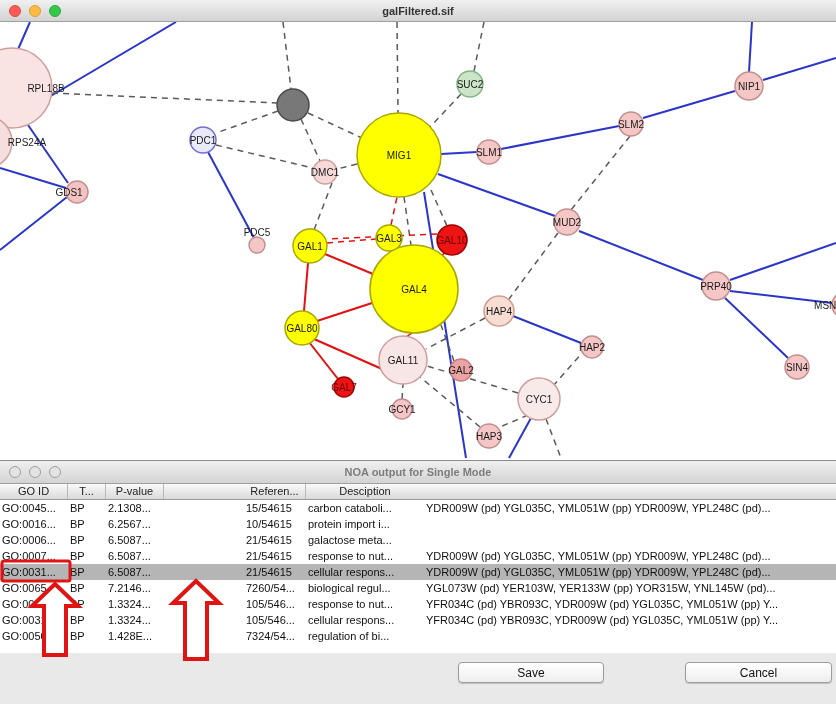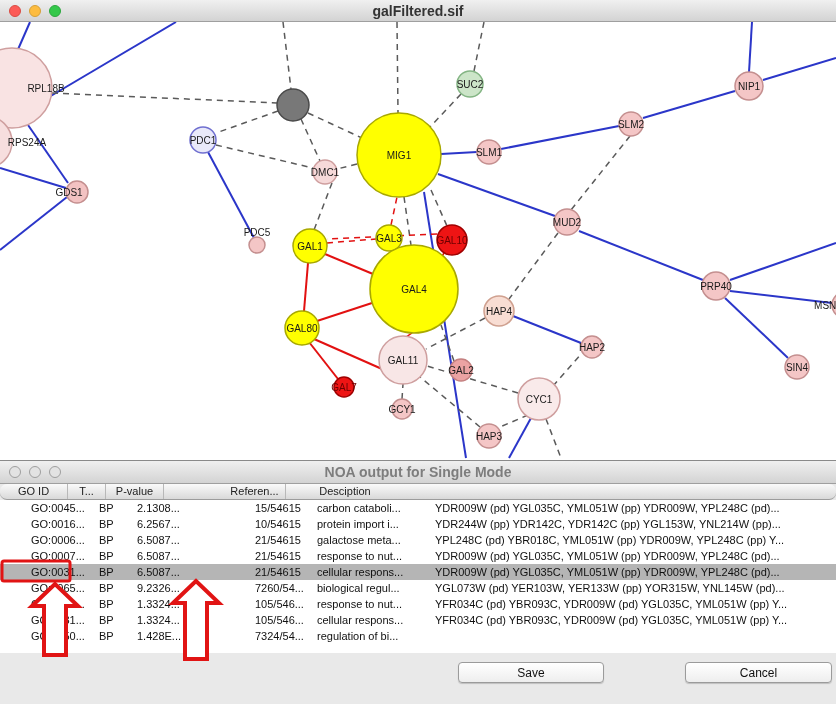--- a/index.html
+++ b/index.html
@@ -6,21 +6,21 @@
   html,body { margin:0; padding:0; }
   body {
     width:836px; height:704px; position:relative; overflow:hidden;
     font-family:"Liberation Sans", sans-serif; background:#e9e9e9;
   }
   
   .titlebar {
     position:relative; display:flex; align-items:center; justify-content:center;
     background:linear-gradient(#f0f0f0,#d3d3d3); border-bottom:1px solid #9f9f9f;
   }
-  .title { font-size:14px; font-weight:bold; color:#333; }
+  .title { font-size:11px; font-weight:bold; color:#333; }
   .lights { position:absolute; left:9px; top:50%; transform:translateY(-50%); display:flex; gap:8px; }
   .light { width:12px; height:12px; border-radius:50%; display:inline-block; }
   .light.red    { background:#fc5b57; border:1px solid #d94c44; }
   .light.yellow { background:#fdbc40; border:1px solid #d6a038; }
   .light.green  { background:#34c84a; border:1px solid #2ca73e; }
   .light.inactive { background:#e3e3e3; border:1px solid #9e9e9e; }
 
   
   .top-window { position:absolute; top:0; left:0; width:836px; height:460px; background:#fff; }
   .top-window .titlebar { height:22px; }
@@ -30,36 +30,36 @@
   
   .bottom-window {
     position:absolute; top:460px; left:0; width:836px; height:180px;
     background:#e9e9e9; border-top:1px solid #8a8a8a;
   }
   .bottom-window .titlebar { height:23px; }
   .bottom-window .title { color:#7d7d7d; }
 
   .noa-head {
     position:absolute; top:23px; left:0; width:836px; height:16px; display:flex;
-    background:linear-gradient(#fafafa,#d9d9d9); border-bottom:1px solid #9c9c9c;border-radius:7px;
+    background:linear-gradient(#fafafa,#d9d9d9); border-bottom:1px solid #9c9c9c;
   }
   .hcell {
     font-size:11px; line-height:15px; text-align:center; color:#222;
     border-right:1px solid #b8b8b8; overflow:hidden; white-space:nowrap;
   }
   .hcell:last-child { border-right:none; }
   .noa-body { position:absolute; top:39px; left:0; width:836px; height:153px; background:#fff; overflow:hidden; }
-  .trow { display:flex; height:16px;padding-left:29px; }
+  .trow { display:flex; height:16px; }
   .trow.selected { background:#b5b5b5; }
   .tcell {
     font-size:11px; line-height:16px; color:#111;
     overflow:hidden; white-space:nowrap; padding:0 2px;
   }
   .col0{width:68px;} .col1{width:38px;} .col2{width:58px;} .col3{width:60px;margin-top:20px;}
-  .col4{width:62px;} .col5{width:118px;} .col6{flex:1;}
+  .col4{width:62px;margin-left:20px;} .col5{width:118px;} .col6{flex:1;}
   .tcell.col3,.tcell.col4 { text-align:left; }
 
   .btn {
     position:absolute; top:201px; height:21px;
     border:1px solid #9b9b9b; border-radius:4px;
     background:linear-gradient(#ffffff,#eeeeee);
     font-family:inherit; font-size:12px; color:#111;
     box-shadow:0 1px 1px rgba(0,0,0,0.18);
   }
   .btn-save   { left:458px; width:146px; }
@@ -222,30 +222,28 @@
         <div class="tcell col5">carbon cataboli...</div>
         <div class="tcell col6">YDR009W (pd) YGL035C, YML051W (pp) YDR009W, YPL248C (pd)...</div>
       </div>
       <div class="trow">
         <div class="tcell col0">GO:0016...</div>
         <div class="tcell col1">BP</div>
         <div class="tcell col2">6.2567...</div>
         <div class="tcell col3">7/362</div>
         <div class="tcell col4">10/54615</div>
         <div class="tcell col5">protein import i...</div>
-        <div class="tcell col6">YDR244W (pp) YDR142C, YDR142C (pp) YGL153W, YNL214W (pp)...</div>
       </div>
       <div class="trow">
         <div class="tcell col0">GO:0006...</div>
         <div class="tcell col1">BP</div>
         <div class="tcell col2">6.5087...</div>
         <div class="tcell col3">8/362</div>
         <div class="tcell col4">21/54615</div>
         <div class="tcell col5">galactose meta...</div>
-        <div class="tcell col6">YPL248C (pd) YBR018C, YML051W (pp) YDR009W, YPL248C (pp) Y...</div>
       </div>
       <div class="trow">
         <div class="tcell col0">GO:0007...</div>
         <div class="tcell col1">BP</div>
         <div class="tcell col2">6.5087...</div>
         <div class="tcell col3">8/362</div>
         <div class="tcell col4">21/54615</div>
         <div class="tcell col5">response to nut...</div>
         <div class="tcell col6">YDR009W (pd) YGL035C, YML051W (pp) YDR009W, YPL248C (pd)...</div>
       </div>
@@ -254,21 +252,21 @@
         <div class="tcell col1">BP</div>
         <div class="tcell col2">6.5087...</div>
         <div class="tcell col3">8/362</div>
         <div class="tcell col4">21/54615</div>
         <div class="tcell col5">cellular respons...</div>
         <div class="tcell col6">YDR009W (pd) YGL035C, YML051W (pp) YDR009W, YPL248C (pd)...</div>
       </div>
       <div class="trow">
         <div class="tcell col0">GO:0065...</div>
         <div class="tcell col1">BP</div>
-        <div class="tcell col2">9.2326...</div>
+        <div class="tcell col2">7.2146...</div>
         <div class="tcell col3">94/362</div>
         <div class="tcell col4">7260/54...</div>
         <div class="tcell col5">biological regul...</div>
         <div class="tcell col6">YGL073W (pd) YER103W, YER133W (pp) YOR315W, YNL145W (pd)...</div>
       </div>
       <div class="trow">
         <div class="tcell col0">GO:0009...</div>
         <div class="tcell col1">BP</div>
         <div class="tcell col2">1.3324...</div>
         <div class="tcell col3">11/362</div>

